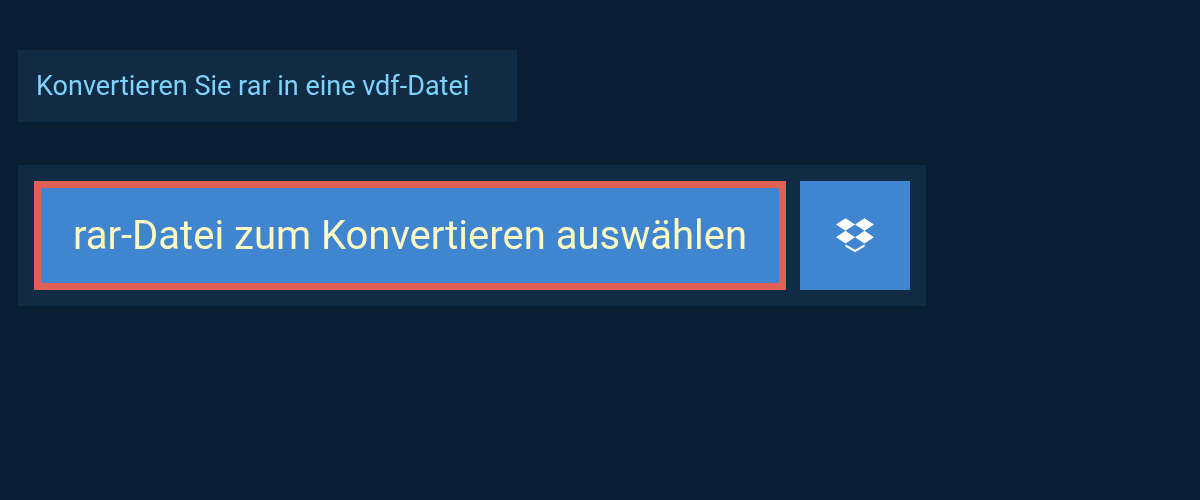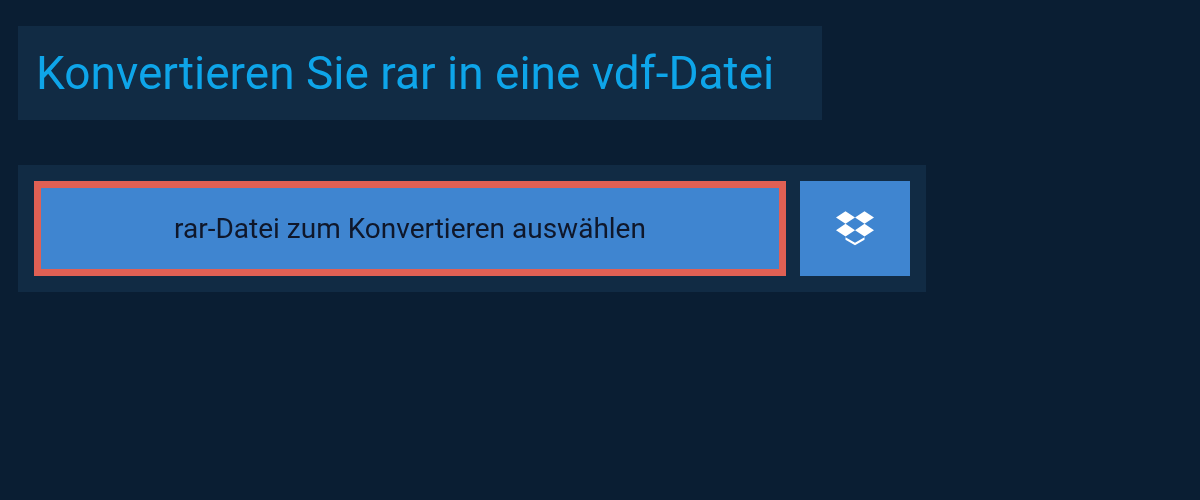--- a/index.html
+++ b/index.html
@@ -5,45 +5,45 @@
     * { margin: 0; padding: 0; box-sizing: border-box; }
     body {
       width: 1200px;
       height: 500px;
       background: #0a1e33;
       font-family: -apple-system, BlinkMacSystemFont, "Segoe UI", Roboto, Helvetica, Arial, sans-serif;
       position: relative;
     }
     .heading-bar {
       position: absolute;
-      top: 26px;
+      top: 50px;
       left: 18px;
       background: #112b44;
       padding: 20px 48px 20px 18px;
-      color: #0ea5e9;
-      font-size: 46px;
+      color: #7dd3fc;
+      font-size: 27px;
       font-weight: 400;
     }
     .picker-container {
       position: absolute;
       top: 165px;
       left: 18px;
       width: 908px;
       background: #112b44;
       padding: 16px;
       display: flex;
       gap: 14px;
       align-items: stretch;
     }
     .file-select-button {
       flex: 1;
       background: #3f85d0;
       border: 7px solid #e06054;
-      color: #0f172a;
-      font-size: 28px;
+      color: #fef9c3;
+      font-size: 40px;
       font-weight: 400;
       padding: 24px 20px;
       display: flex;
       align-items: center;
       justify-content: center;
       cursor: pointer;
     }
     .dropbox-button {
       width: 110px;
       background: #3f85d0;

